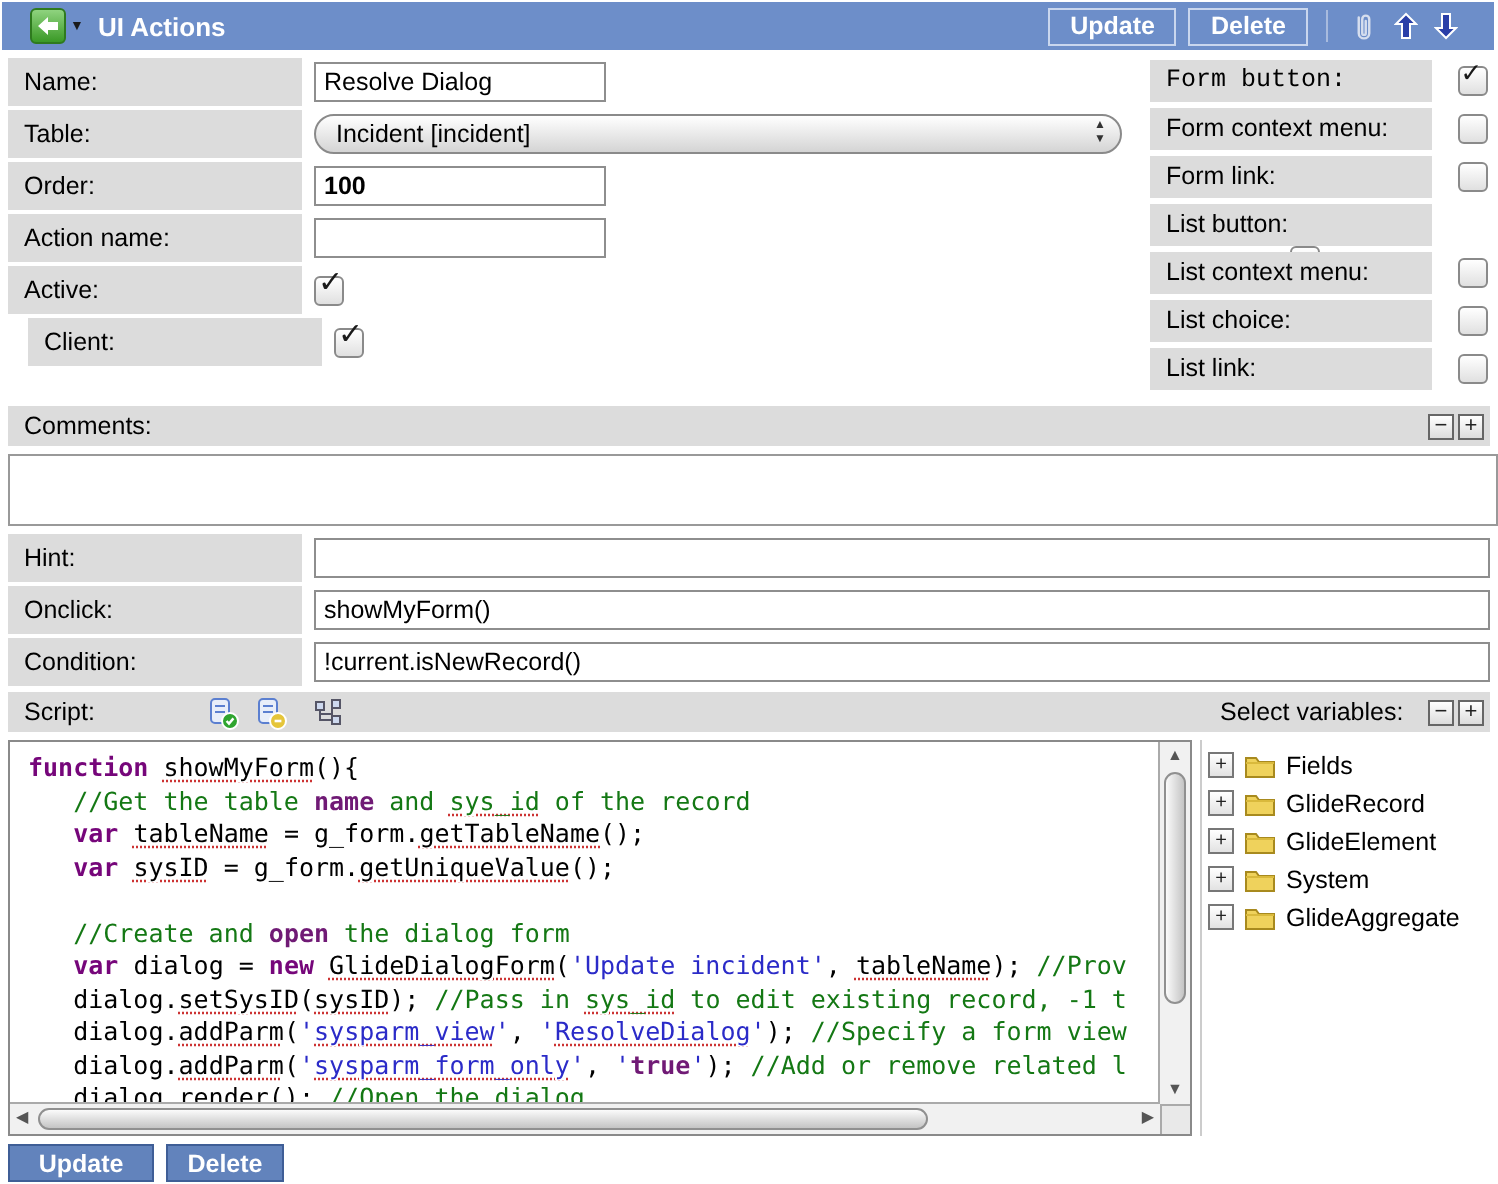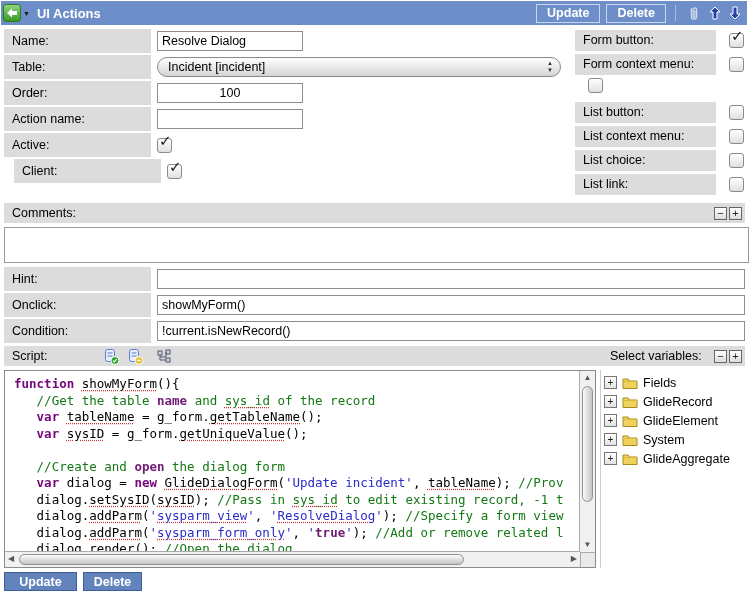--- a/index.html
+++ b/index.html
@@ -1,42 +1,42 @@
 <!DOCTYPE html>
 <html><head>
 <meta charset="utf-8">
 <style>
   html,body{margin:0;padding:0;background:#fff;}
   .page{position:relative;width:749px;height:592px;background:#fff;overflow:hidden;
         font-family:"Liberation Sans","DejaVu Sans",sans-serif;font-size:12.5px;color:#000;}
 
   
   .titlebar{position:absolute;left:1px;top:1px;width:746px;height:24px;background:#6D8EC9;
-            display:flex;align-items:center;padding:0 2px;box-sizing:border-box;}
+            display:flex;align-items:center;padding:0 14px;box-sizing:border-box;}
   .back-btn{width:16px;height:16px;border-radius:3px;border:1px solid #2E7A1E;
             background:linear-gradient(#8FD37F,#3A9926);display:flex;align-items:center;
             justify-content:center;cursor:pointer;flex:0 0 auto;}
   .back-caret{color:#1A1A1A;font-size:7px;margin-left:2px;line-height:1;}
   .title{color:#fff;font-weight:bold;font-size:13px;margin-left:7px;}
   .hdr-spacer{flex:1;}
   .hdr-btn{height:19px;min-width:54px;background:transparent;border:1px solid #C9D6EE;
            color:#fff;font-weight:bold;font-size:12.5px;font-family:inherit;margin-left:6px;
            padding:0 10px;cursor:pointer;}
   .hdr-sep{width:1px;height:16px;background:#A8BBDE;margin:0 7px 0 9px;}
   .hdr-icon{display:flex;align-items:center;margin:0 4px;cursor:pointer;}
 
   
   .lrow{position:absolute;left:4px;display:flex;align-items:center;height:24px;}
   .llabel{width:147px;height:24px;background:#DCDCDC;line-height:24px;padding-left:8px;
           box-sizing:border-box;flex:0 0 auto;}
   .fieldwrap{margin-left:6px;display:flex;align-items:center;}
   .tinput{height:20px;border:1px solid #8E8E8E;font-family:inherit;font-size:12.5px;
           padding:0 4px;box-sizing:border-box;background:#fff;}
   .w146{width:146px;}
-  .right-align{text-align:center;}
+  .right-align{text-align:left;font-weight:bold;}
   .wide{width:588px;}
 
   .select{width:404px;height:20px;border:1px solid #8A8A8A;border-radius:10px;
           background:linear-gradient(#FFFFFF,#D4D4D4);display:flex;align-items:center;
           box-sizing:border-box;padding-left:10px;position:relative;cursor:pointer;}
   .select .steppers{position:absolute;right:2px;top:1px;bottom:1px;width:16px;
           display:flex;flex-direction:column;align-items:center;justify-content:center;
           font-size:6px;color:#333;line-height:1.2;}
 
   .checkbox{width:13px;height:13px;border:1px solid #8A8A8A;border-radius:3px;
@@ -182,34 +182,35 @@
   <div class="lrow" style="top:159px;margin-left:10px;">
     <div class="llabel">Client:</div>
     <div class="fieldwrap">
         <span class="checkbox checked">
           <i class="tick">✓</i>
         </span>
       </div>
   </div>
 
   <div id="right-checks">
-      <div class="rrow" style="top: 30px;">
+      <div class="rrow" style="top: 30px; font-family: Liberation Mono, monospace;">
         <div class="rlabel">Form button:</div>
         <span class="checkbox checked">
           <i class="tick">✓</i>
         </span>
       </div>
       <div class="rrow" style="top: 54px;">
         <div class="rlabel">Form context menu:</div>
         <span class="checkbox"></span>
       </div>
       <div class="rrow" style="top: 78px;">
-        <span class="checkbox"></span>
-      </div>
-      <div class="rrow" style="top: 102px;">
+        <div class="rlabel">Form link:</div>
+        <span class="checkbox"></span>
+      </div>
+      <div class="rrow" style="top: 102px; flex-direction: column;">
         <div class="rlabel">List button:</div>
         <span class="checkbox"></span>
       </div>
       <div class="rrow" style="top: 126px;">
         <div class="rlabel">List context menu:</div>
         <span class="checkbox"></span>
       </div>
       <div class="rrow" style="top: 150px;">
         <div class="rlabel">List choice:</div>
         <span class="checkbox"></span>

